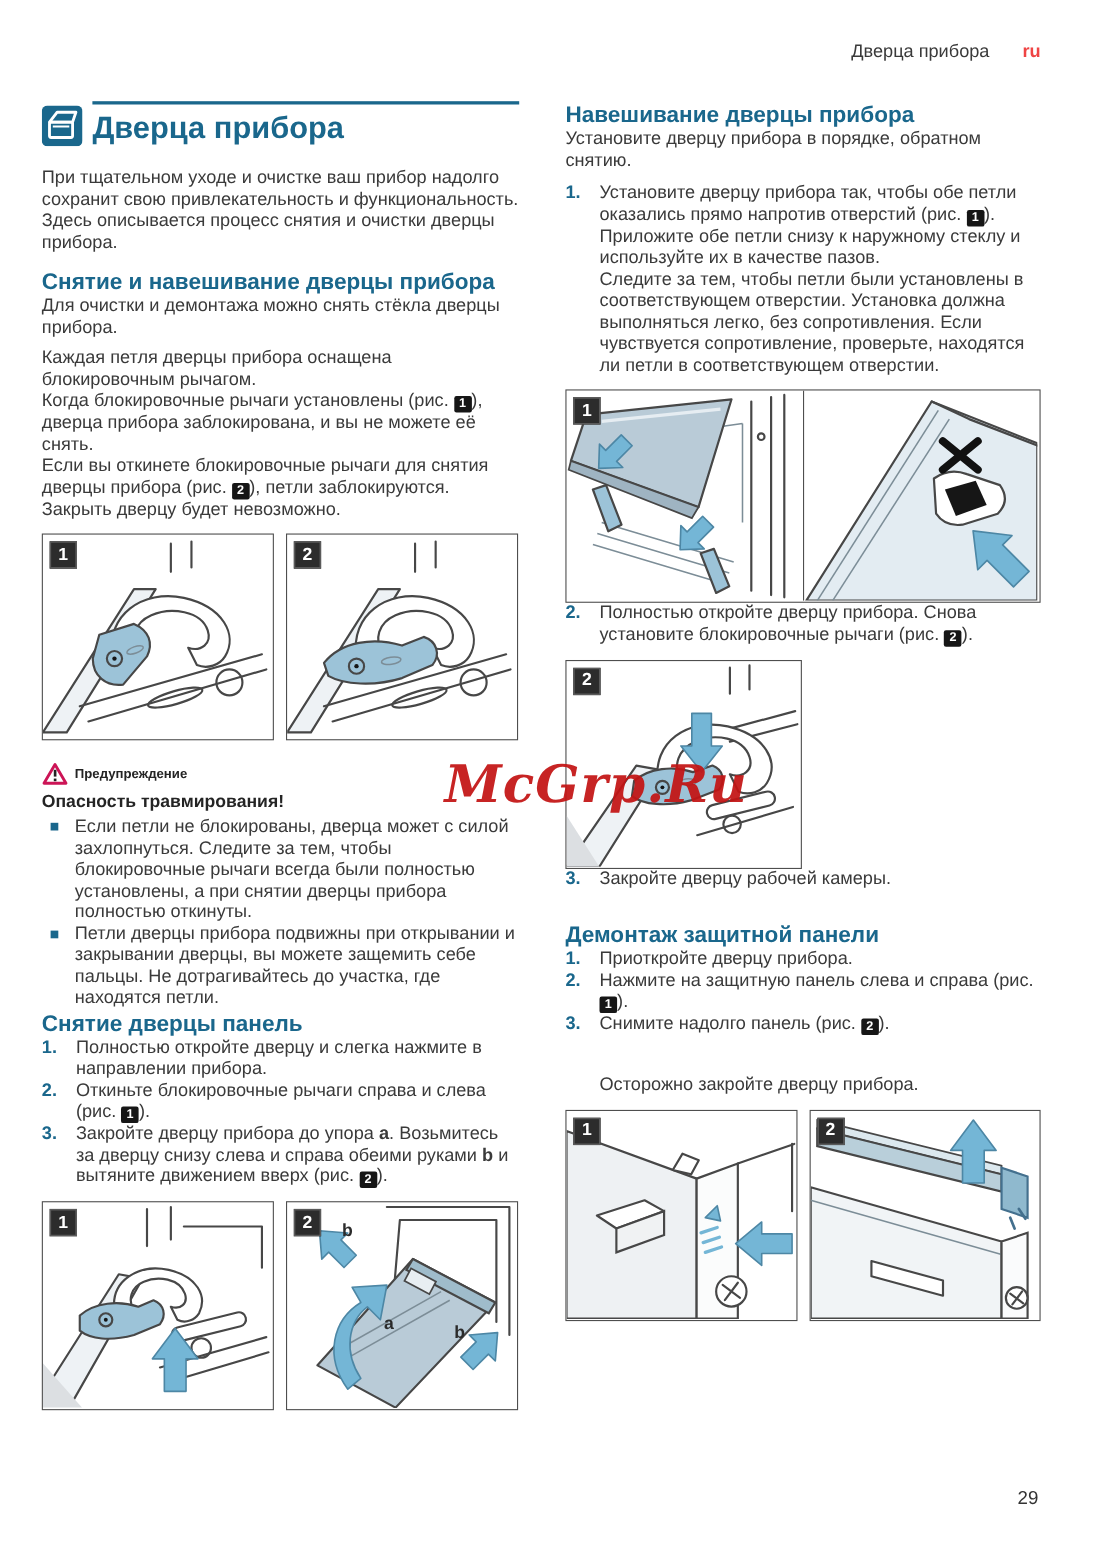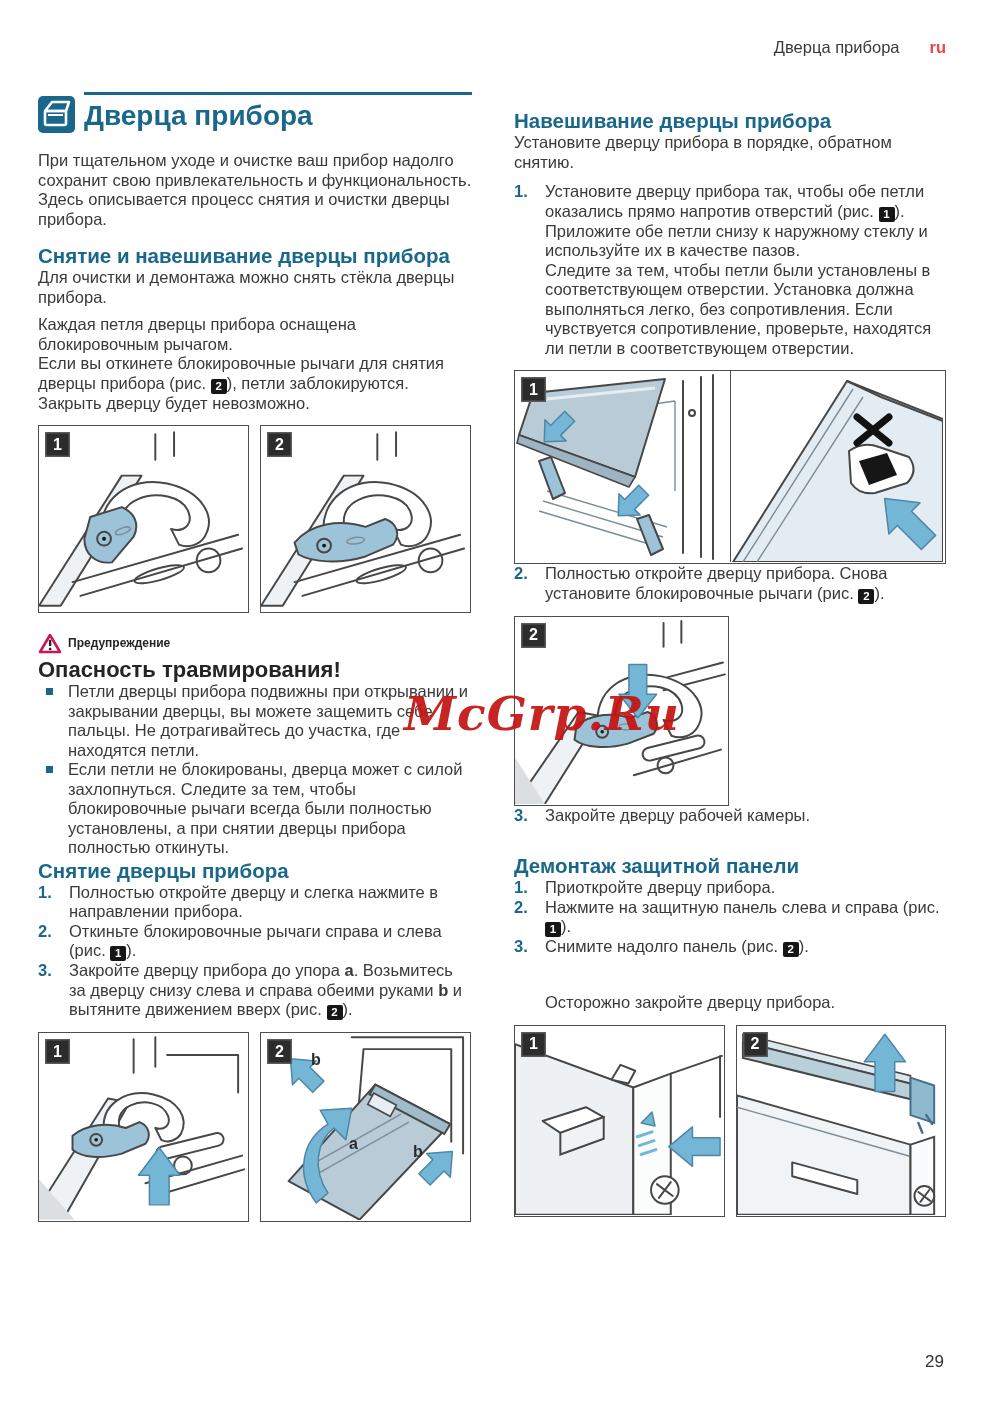--- a/index.html
+++ b/index.html
@@ -33,21 +33,21 @@
   .fig-badge{position:absolute;top:6px;left:6px;width:25px;height:25px;background:#2c2c2c;
     color:#fff;font-weight:bold;font-size:16px;display:flex;align-items:center;justify-content:center;
     z-index:2;box-shadow:inset 0 0 0 1.5px #5a5a5a;}
   .fig-ann{position:absolute;font-weight:bold;font-size:16px;color:#2b2b2b;z-index:2;}
   .fig-split{display:flex;}
   .fig-split .half{position:relative;box-sizing:border-box;}
   .fig-split .half + .half{border-left:1.6px solid #4e4e4e;}
 
   .warn-head{display:flex;align-items:flex-start;gap:6px;font-weight:bold;font-size:12px;
     line-height:20px;color:#242424;}
-  .warn-sub{font-weight:bold;font-size:22px;line-height:20px;color:#242424;margin:0 0 2px 0;}
+  .warn-sub{font-weight:bold;font-size:16px;line-height:20px;color:#242424;margin:0 0 2px 0;}
   .bullet-item{display:flex;margin:0;}
   .sq{flex:none;width:7px;height:7px;background:#1a678c;margin:6px 15px 0 8px;}
 
   .steps{margin:0;padding:0;}
   .step{display:flex;margin:0;}
   .step-num{flex:none;width:31px;color:#1a678c;font-weight:bold;font-size:16.5px;line-height:19.5px;}
   .step-body{flex:1;font-size:16.5px;line-height:19.5px;}
 
   .watermark{position:absolute;left:404px;top:686px;z-index:20;color:#c31414;opacity:.93;
     font-family:"DejaVu Serif", serif;font-style:italic;font-weight:bold;font-size:47px;
@@ -89,20 +89,21 @@
   </div>
 
   <p class="body-text mb14">При тщательном уходе и очистке ваш прибор надолго сохранит свою привлекательность и функциональность. Здесь описывается процесс снятия и очистки дверцы прибора.</p>
 
   <h2 class="sec mt20 mb8">Снятие и навешивание дверцы прибора</h2>
 
   <p class="body-text mb8">Для очистки и демонтажа можно снять стёкла дверцы прибора.</p>
 
   <div class="body-text">
     <div>Каждая петля дверцы прибора оснащена блокировочным рычагом.</div>
+    <div><span>Когда блокировочные рычаги установлены (рис. </span><span class="figref">1</span><span>), дверца прибора заблокирована, и вы не можете её снять.</span></div>
     <div><span>Если вы откинете блокировочные рычаги для снятия дверцы прибора (рис. </span><span class="figref">2</span><span>), петли заблокируются. Закрыть дверцу будет невозможно.</span></div>
   </div>
 
   <div class="fig-row mt12">
     <div class="fig" style="width:211px;height:188px;">
       <span class="fig-badge">1</span>
       <svg width="208" height="185" viewBox="0 0 211 187">
         <path class="ln" d="M118,8 V34 M137,6 V30"></path>
         <polygon class="pnl" points="0,182 84,50 104,50 22,182"></polygon>
         <path class="ln" d="M34,158 L202,110 M42,172 L206,124"></path>
@@ -139,29 +140,29 @@
           <path d="M12,2 L22,19 H2 Z" fill="#fff" stroke="#cc1456" stroke-width="2.6" stroke-linejoin="round"></path>
           <rect x="10.9" y="6.8" width="2.4" height="6.2" fill="#222"></rect>
           <rect x="10.9" y="14.8" width="2.4" height="2.4" fill="#222"></rect>
         </svg>
       </span>
       <span>Предупреждение</span>
     </div>
     <p class="warn-sub">Опасность травмирования!</p>
     <div class="bullet-item">
       <span class="sq"></span>
-      <span class="body-text">Петли дверцы прибора подвижны при открывании и закрывании дверцы, вы можете защемить себе пальцы. Не дотрагивайтесь до участка, где находятся петли.</span>
+      <span class="body-text">Если петли не блокированы, дверца может с силой захлопнуться. Следите за тем, чтобы блокировочные рычаги всегда были полностью установлены, а при снятии дверцы прибора полностью откинуты.</span>
     </div>
     <div class="bullet-item">
       <span class="sq"></span>
-      <span class="body-text">Если петли не блокированы, дверца может с силой захлопнуться. Следите за тем, чтобы блокировочные рычаги всегда были полностью установлены, а при снятии дверцы прибора полностью откинуты.</span>
-    </div>
-  </div>
-
-  <h2 class="sec mt24 mb8">Снятие дверцы прибора</h2>
+      <span class="body-text">Петли дверцы прибора подвижны при открывании и закрывании дверцы, вы можете защемить себе пальцы. Не дотрагивайтесь до участка, где находятся петли.</span>
+    </div>
+  </div>
+
+  <h2 class="sec mt24 mb8">Снятие дверцы панель</h2>
 
   <ol class="steps">
     <li class="step">
       <span class="step-num">1.</span>
       <span class="step-body">Полностью откройте дверцу и слегка нажмите в направлении прибора.</span>
     </li>
     <li class="step">
       <span class="step-num">2.</span>
       <span class="step-body"><span>Откиньте блокировочные рычаги справа и слева (рис. </span><span class="figref">1</span><span>).</span></span>
     </li>
@@ -211,21 +212,21 @@
             <polygon class="blue" points="-8,-20 8,-20 8,0 17,0 0,20 -17,0 -8,0"></polygon>
           </g>
         <path class="blue" d="M56,172 C34,142 42,108 68,92 L60,78 L92,76 L86,108 L74,96 C56,110 52,138 68,162 Z"></path>
       </svg>
     </div>
   </div>
 </div>
 
 <div class="col col-right">
 
-  <h2 class="sec mb8" style="margin-top:16px;">Навешивание дверцы прибора</h2>
+  <h2 class="sec mb8" style="margin-top:0;">Навешивание дверцы прибора</h2>
 
   <p class="body-text mb10">Установите дверцу прибора в порядке, обратном снятию.</p>
 
   <ol class="steps">
     <li class="step">
       <span class="step-num">1.</span>
       <span class="step-body">
         <span>Установите дверцу прибора так, чтобы обе петли оказались прямо напротив отверстий (рис. </span><span class="figref">1</span><span>). Приложите обе петли снизу к наружному стеклу и используйте их в качестве пазов.</span>
         <span style="display:block;">Следите за тем, чтобы петли были установлены в соответствующем отверстии. Установка должна выполняться легко, без сопротивления. Если чувствуется сопротивление, проверьте, находятся ли петли в соответствующем отверстии.</span>
       </span>

